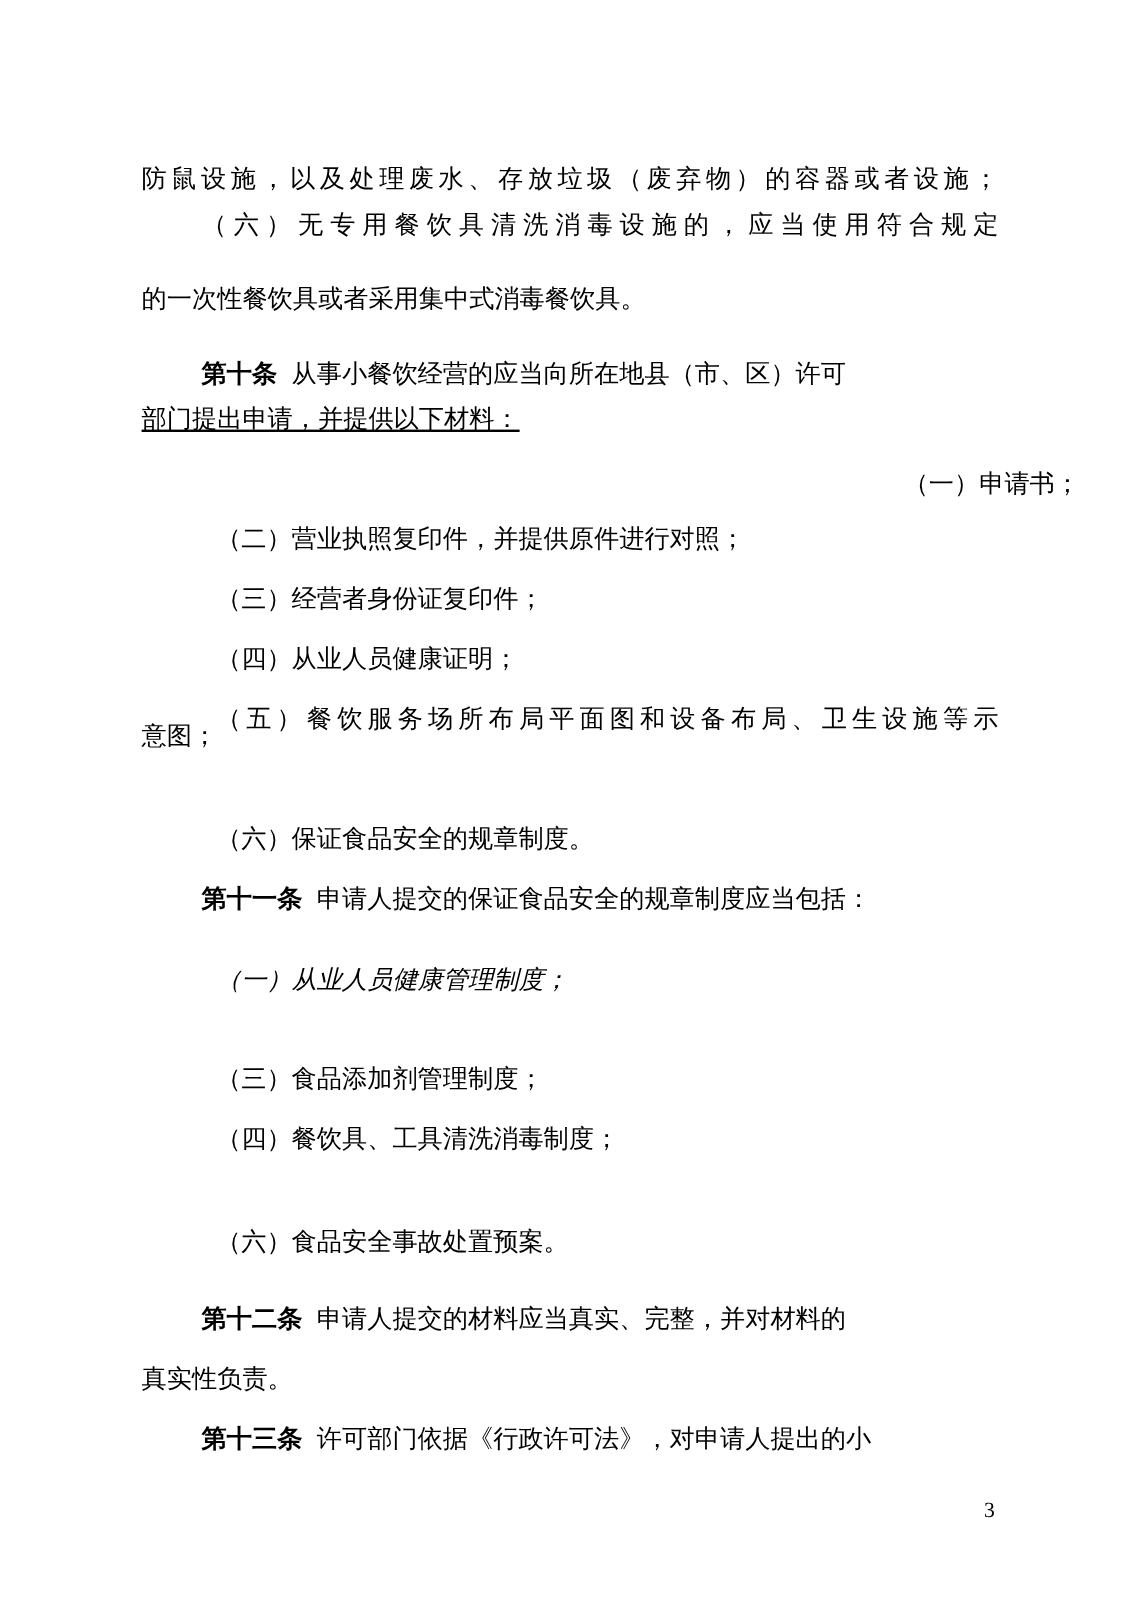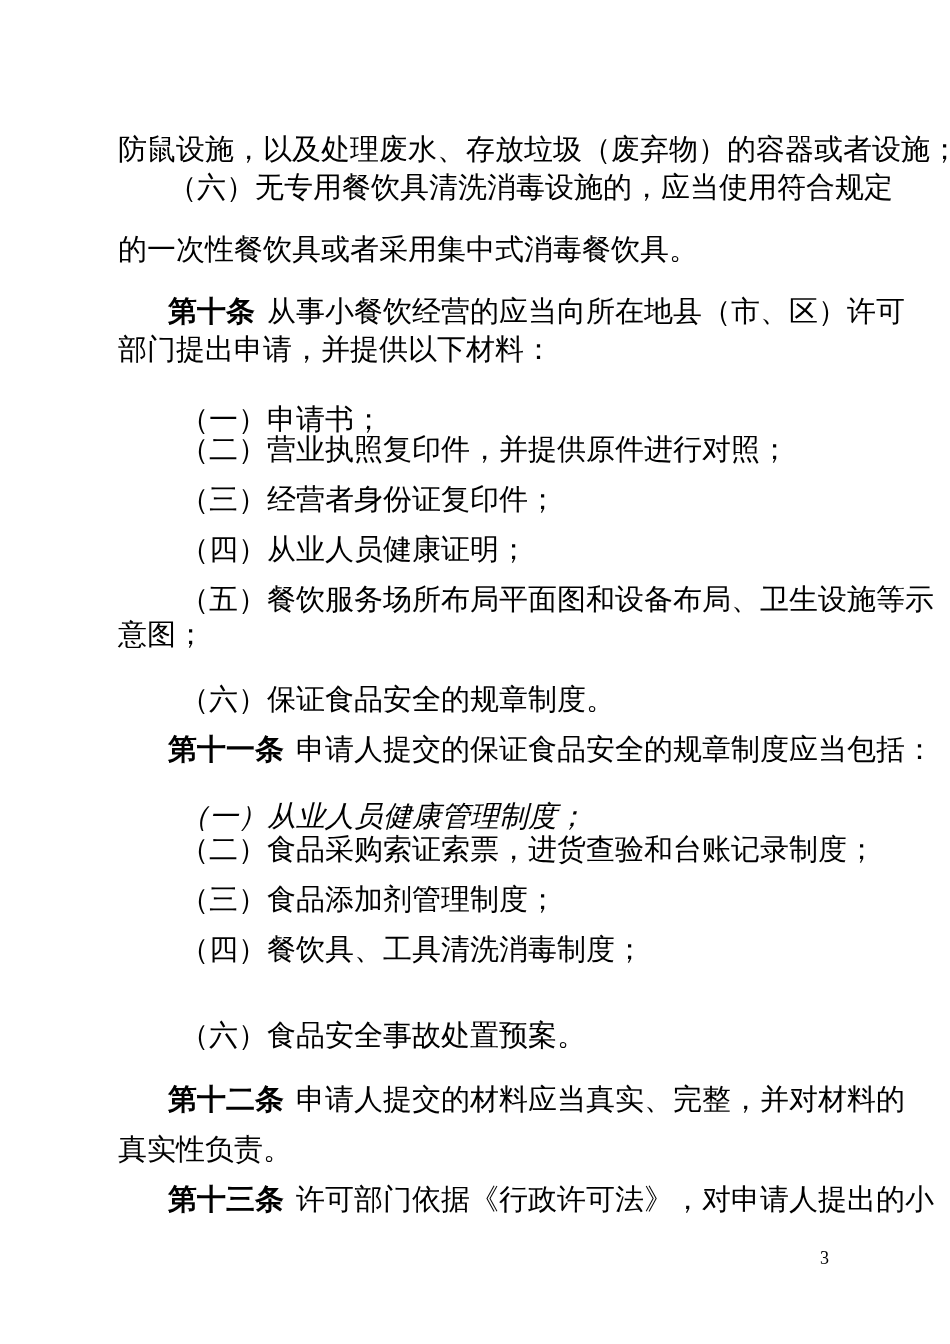--- a/index.html
+++ b/index.html
@@ -18,21 +18,21 @@
     .page {
       position: absolute;
       left: 0; top: 0;
       width: 950px; height: 1344px;
       background: #ffffff;
     }
     .line {
       position: absolute;
       left: 118px;
       width: 720px;
-      font-size: 29px;
+      font-size: 21px;
       line-height: 30px;
       height: 30px;
       white-space: nowrap;
       letter-spacing: 0px;
     }
     .indent { left: 168px; }
     .item-indent { left: 180px; }
     .justify {
       text-align: justify;
       text-align-last: justify;
@@ -59,35 +59,34 @@
 
   <div class="line justify" style="top:134px;">防鼠设施，以及处理废水、存放垃圾（废弃物）的容器或者设施；</div>
 
   <div class="line indent" style="top:172px; width:664px; text-align:justify; text-align-last:justify;">（六）无专用餐饮具清洗消毒设施的，应当使用符合规定</div>
 
   <div class="line" style="top:234px;">的一次性餐饮具或者采用集中式消毒餐饮具。</div>
 
   <div class="line indent" style="top:284px; width:664px;margin-top:12px;">
     <span class="article-label">第十条</span><span>从事小餐饮经营的应当向所在地县（市、区）许可</span>
   </div>
-  <div class="line" style="top:334px;">部门提出申请，并提供以下材料：</div>
+  <div class="line" style="top:334px;text-decoration:underline;">部门提出申请，并提供以下材料：</div>
 
-  <div class="line item-indent" style="top:404px;">（一）申请书；</div>
+  <div class="line item-indent" style="top:388px;text-align:right;">（一）申请书；</div>
   <div class="line item-indent" style="top:434px;">（二）营业执照复印件，并提供原件进行对照；</div>
   <div class="line item-indent" style="top:484px;">（三）经营者身份证复印件；</div>
   <div class="line item-indent" style="top:534px;">（四）从业人员健康证明；</div>
   <div class="line item-indent" style="top:584px; width:652px; text-align:justify; text-align-last:justify;">（五）餐饮服务场所布局平面图和设备布局、卫生设施等示</div>
-  <div class="line" style="top:619px;">意图；</div>
+  <div class="line" style="top:598px;">意图；</div>
   <div class="line item-indent" style="top:684px;">（六）保证食品安全的规章制度。</div>
 
   <div class="line indent" style="top:734px; width:664px;">
     <span class="article-label">第十一条</span><span>申请人提交的保证食品安全的规章制度应当包括：</span>
   </div>
   <div class="line item-indent" style="top:801px;font-style:italic;">（一）从业人员健康管理制度；</div>
-  <div class="line item-indent" style="top:834px;">（二）食品采购索证索票，进货查验和台账记录制度；</div>
   <div class="line item-indent" style="top:884px;">（三）食品添加剂管理制度；</div>
   <div class="line item-indent" style="top:934px;">（四）餐饮具、工具清洗消毒制度；</div>
   <div class="line item-indent" style="top:1020px;">（六）食品安全事故处置预案。</div>
 
   <div class="line indent" style="top:1084px; width:664px;">
     <span class="article-label">第十二条</span><span>申请人提交的材料应当真实、完整，并对材料的</span>
   </div>
   <div class="line" style="top:1134px;">真实性负责。</div>
 
   <div class="line indent" style="top:1184px; width:664px;">

